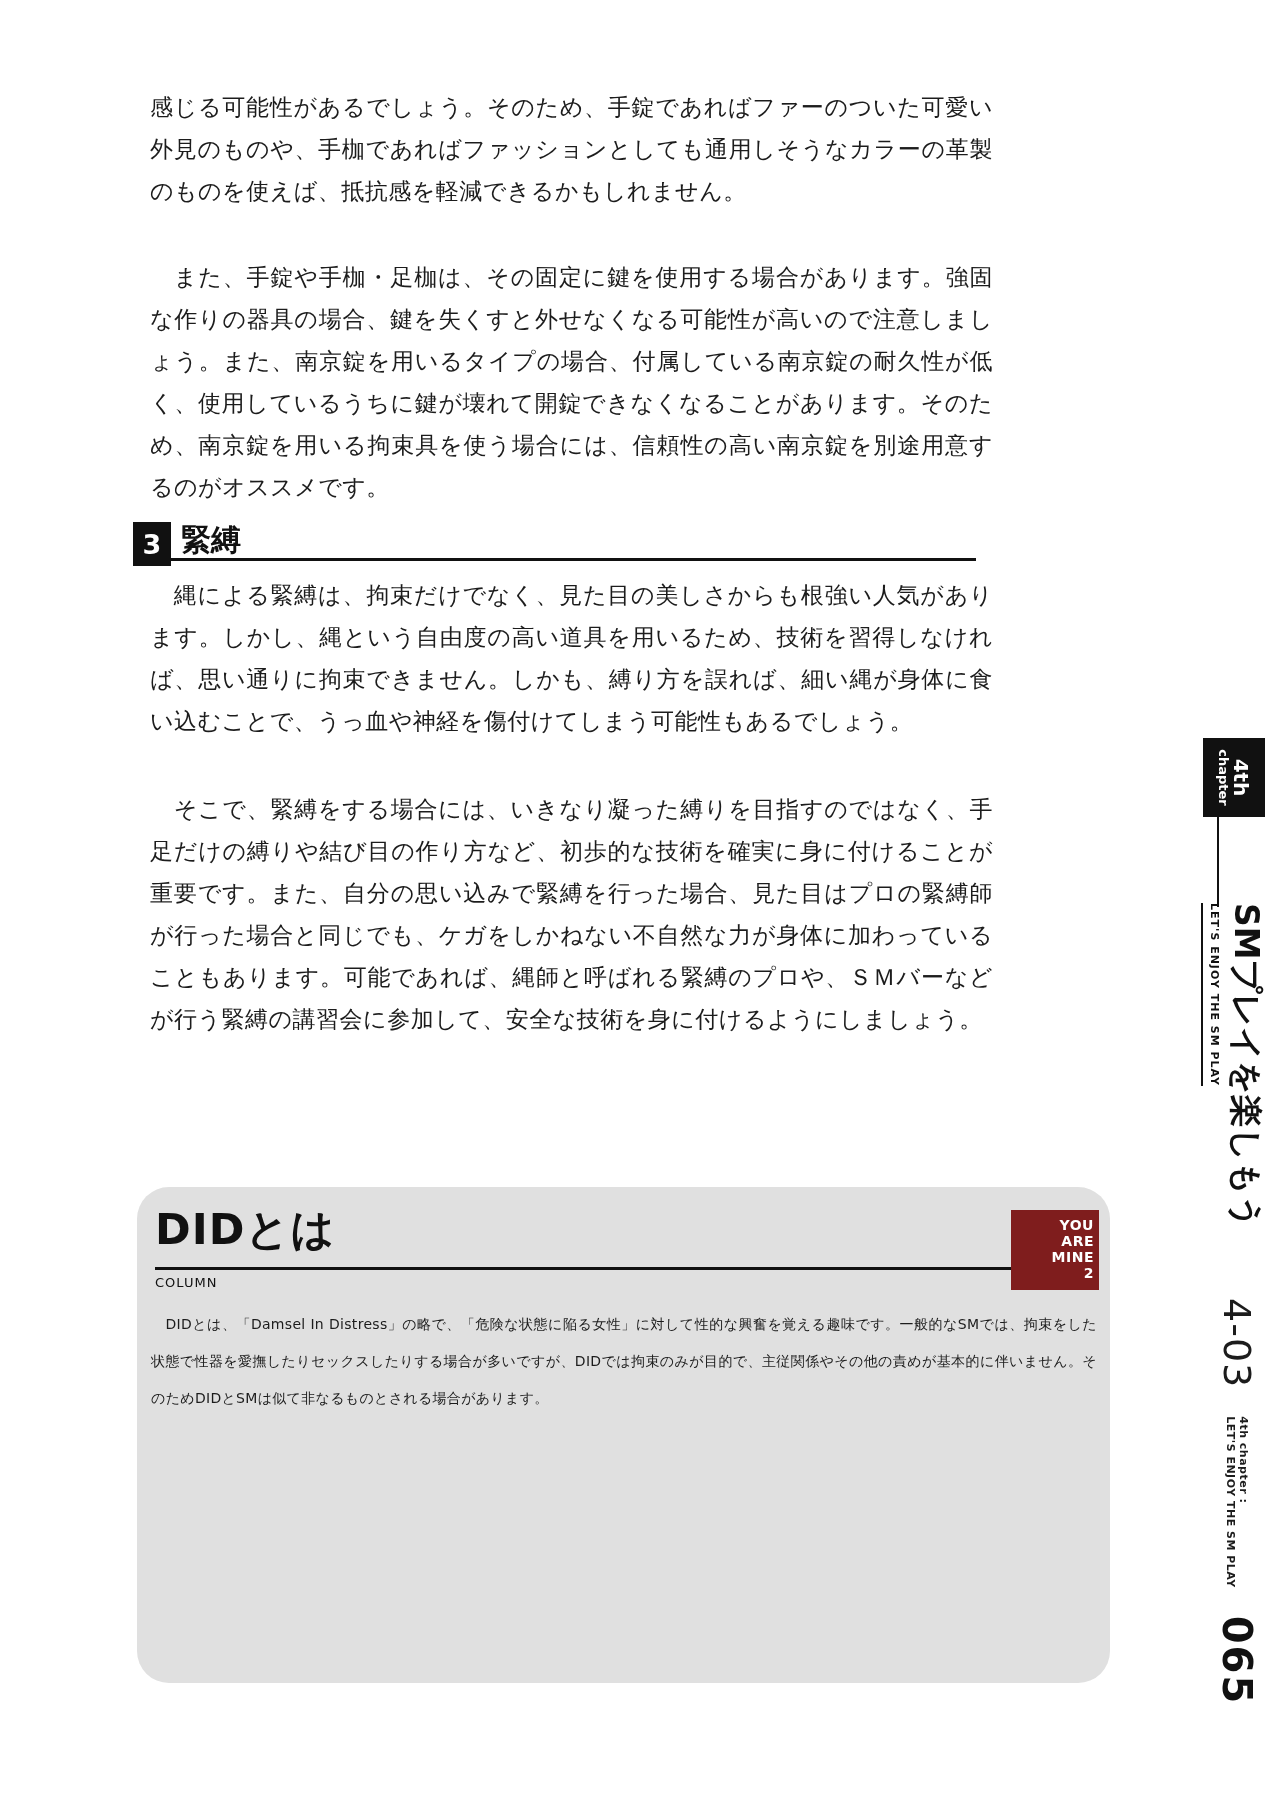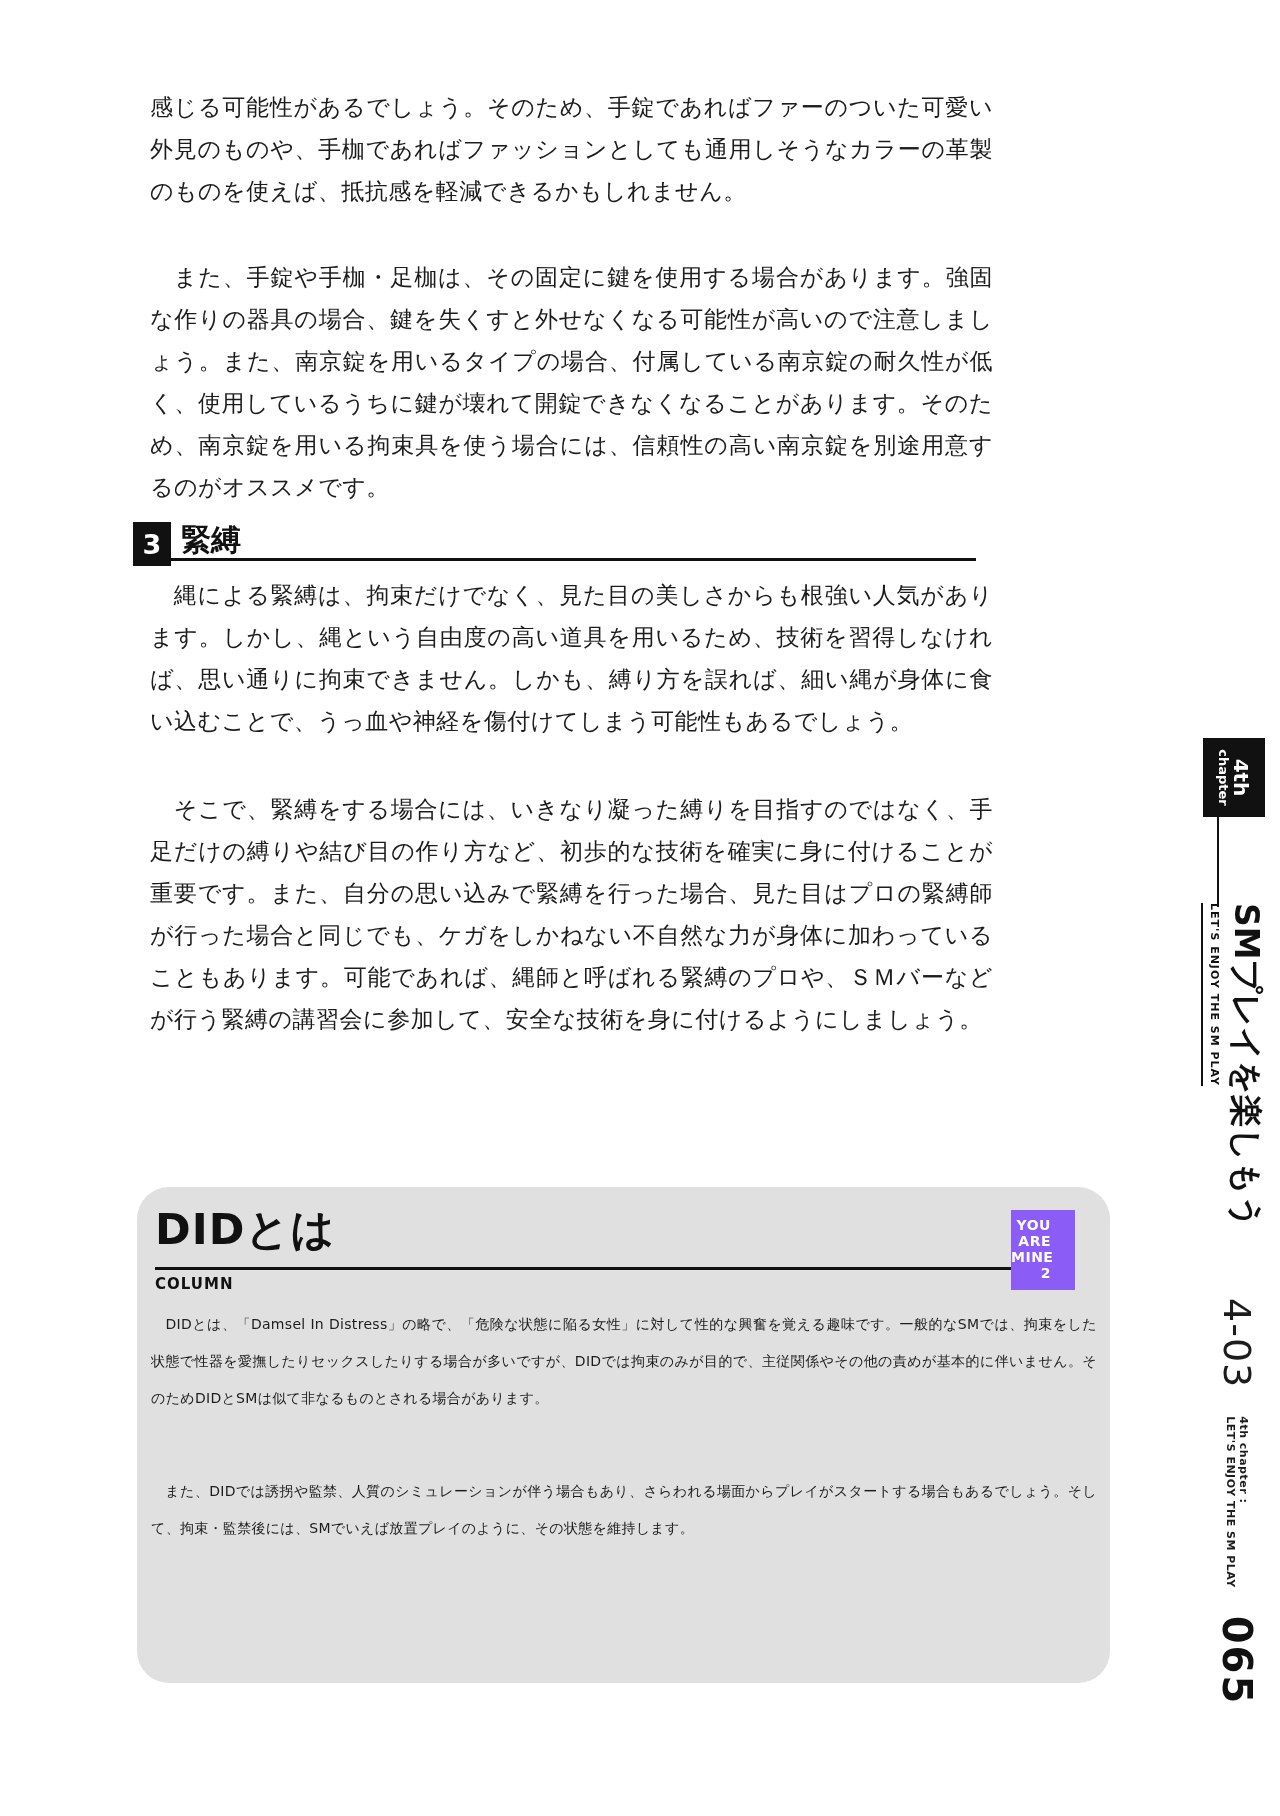--- a/index.html
+++ b/index.html
@@ -22,24 +22,24 @@
     position:absolute;left:0;top:4px;width:38px;height:44px;background:#111;
     color:#fff;font-weight:bold;font-size:27px;display:flex;align-items:center;justify-content:center;
   }
   .sec-title{position:absolute;left:48px;top:2px;font-size:30px;font-weight:bold;color:#111;text-align:center;}
   
   .col-box{
     left:137px;top:1187px;width:973px;height:496px;background:#e0e0e0;border-radius:32px;
   }
   .col-title{position:absolute;left:18px;top:14px;font-size:43px;font-weight:bold;color:#111;letter-spacing:1px;}
   .col-underline{position:absolute;left:18px;top:80px;width:856px;height:3px;background:#111;}
-  .col-label{position:absolute;left:18px;top:88px;font-size:15px;font-weight:bold;letter-spacing:1px;color:#111;}
+  .col-label{position:absolute;left:18px;top:88px;font-size:13px;font-weight:normal;letter-spacing:1px;color:#111;}
   .col-badge{
-    position:absolute;left:874px;top:23px;width:64px;height:80px;background:#8b5cf6;
-    color:#fff;text-align:right;box-sizing:border-box;padding:7px 24px 0 0;
+    position:absolute;left:874px;top:23px;width:88px;height:80px;background:#7f1d1d;
+    color:#fff;text-align:right;box-sizing:border-box;padding:7px 5px 0 0;
     font-size:14px;font-weight:bold;line-height:16px;letter-spacing:0.5px;
   }
   .col-para{
     position:absolute;left:14px;width:946px;
     font-size:14px;line-height:37px;letter-spacing:0.3px;text-align:justify;color:#1c1c1c;
   }
   
   .chap-box{left:1203px;top:738px;width:62px;height:79px;background:#111;}
   .chap-inner{
     position:absolute;left:0;top:0;width:79px;height:62px;
@@ -90,21 +90,20 @@
   <div class="col-title">DIDとは</div>
   <div class="col-underline"></div>
   <div class="col-label">COLUMN</div>
   <div class="col-badge">
     <div>YOU</div>
     <div>ARE</div>
     <div>MINE</div>
     <div>2</div>
   </div>
   <div class="col-para" style="top:119px;">　DIDとは、「Damsel In Distress」の略で、「危険な状態に陥る女性」に対して性的な興奮を覚える趣味です。一般的なSMでは、拘束をした状態で性器を愛撫したりセックスしたりする場合が多いですが、DIDでは拘束のみが目的で、主従関係やその他の責めが基本的に伴いません。そのためDIDとSMは似て非なるものとされる場合があります。</div>
-  <div class="col-para" style="top:286px;">　また、DIDでは誘拐や監禁、人質のシミュレーションが伴う場合もあり、さらわれる場面からプレイがスタートする場合もあるでしょう。そして、拘束・監禁後には、SMでいえば放置プレイのように、その状態を維持します。</div>
 </div>
 
 <div class="abs chap-box">
   <div class="chap-inner">
     <div class="chap-l1">4th</div>
     <div class="chap-l2">chapter</div>
   </div>
 </div>
 <div class="abs connector"></div>
 

